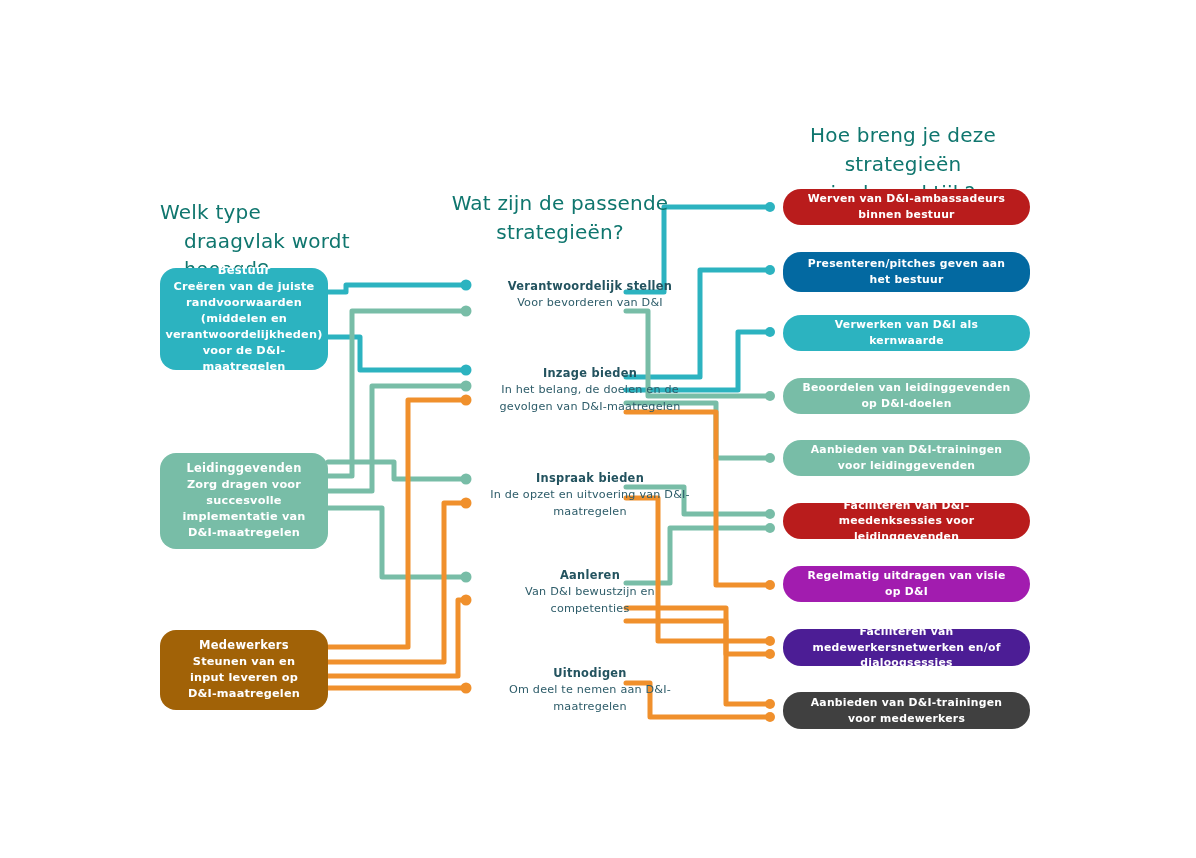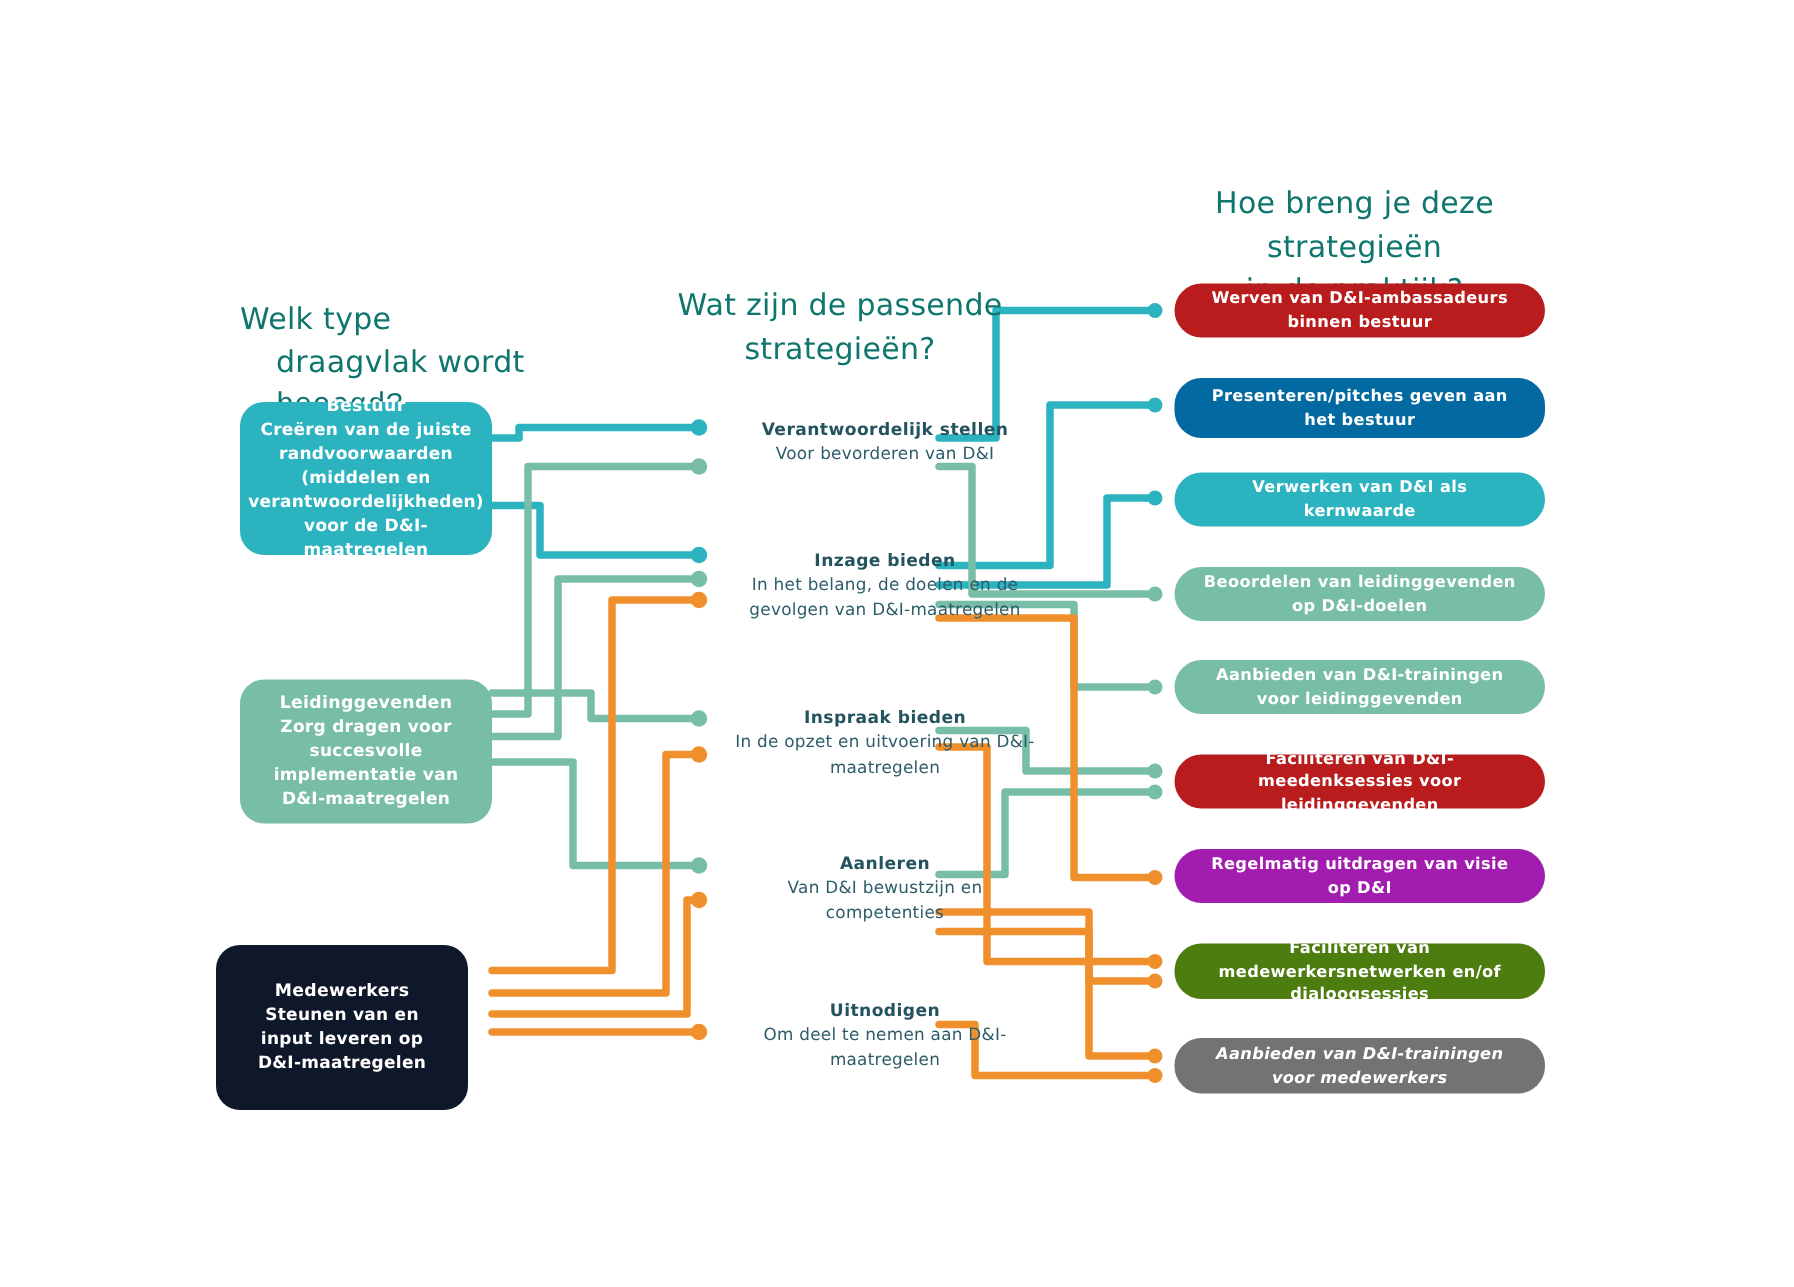--- a/index.html
+++ b/index.html
@@ -211,21 +211,21 @@
   <div class="audience-box" id="box-bestuur" style="left:160px; top:268px; width:168px; height:102px; background:#2cb3c0;">
     <div class="ab-title">Bestuur</div>
     <div class="ab-desc">Creëren van de juiste randvoorwaarden (middelen en verantwoordelijkheden) voor de D&amp;I-maatregelen</div>
   </div>
 
   <div class="audience-box" id="box-leidinggevenden" style="left:160px; top:453px; width:168px; height:96px; background:#78bda7;">
     <div class="ab-title">Leidinggevenden</div>
     <div class="ab-desc">Zorg dragen voor succesvolle implementatie van D&amp;I-maatregelen</div>
   </div>
 
-  <div class="audience-box" id="box-medewerkers" style="left:144px; top:630px; width:168px; height:110px; background:#0f172a;">
+  <div class="audience-box" id="box-medewerkers" style="left:160px; top:630px; width:168px; height:80px; background:#a16207;">
     <div class="ab-title">Medewerkers</div>
     <div class="ab-desc">Steunen van en input leveren op D&amp;I-maatregelen</div>
   </div>
 
   <div class="strategy" style="left:490px; top:278px;">
     <div class="st-title">Verantwoordelijk  stellen</div>
     <div class="st-desc">Voor bevorderen van D&amp;I</div>
   </div>
 
   <div class="strategy" style="left:490px; top:365px;">
@@ -255,17 +255,17 @@
   <div class="action-pill" style="left:783px; top:315px; width:247px; height:36px; background:#2cb3c0;">Verwerken van D&amp;I als kernwaarde</div>
 
   <div class="action-pill" style="left:783px; top:378px; width:247px; height:36px; background:#78bda7;">Beoordelen van leidinggevenden op D&amp;I-doelen</div>
 
   <div class="action-pill" style="left:783px; top:440px; width:247px; height:36px; background:#78bda7;">Aanbieden van D&amp;I-trainingen voor leidinggevenden</div>
 
   <div class="action-pill" style="left:783px; top:503px; width:247px; height:36px; background:#b91c1c;">Faciliteren van D&amp;I-meedenksessies voor leidinggevenden</div>
 
   <div class="action-pill" style="left:783px; top:566px; width:247px; height:36px; background:#a21caf;">Regelmatig uitdragen van visie op D&amp;I</div>
 
-  <div class="action-pill" style="left:783px; top:629px; width:247px; height:37px; background:#4d7c0f;">Faciliteren van medewerkersnetwerken en/of dialoogsessies</div>
-
-  <div class="action-pill" style="left:783px; top:692px; width:247px; height:37px; background:#737373;font-style:italic;">Aanbieden van D&amp;I-trainingen voor medewerkers</div>
+  <div class="action-pill" style="left:783px; top:629px; width:247px; height:37px; background:#4c1d95;">Faciliteren van medewerkersnetwerken en/of dialoogsessies</div>
+
+  <div class="action-pill" style="left:783px; top:692px; width:247px; height:37px; background:#404040;">Aanbieden van D&amp;I-trainingen voor medewerkers</div>
 
 </div>
 
 </body></html>

